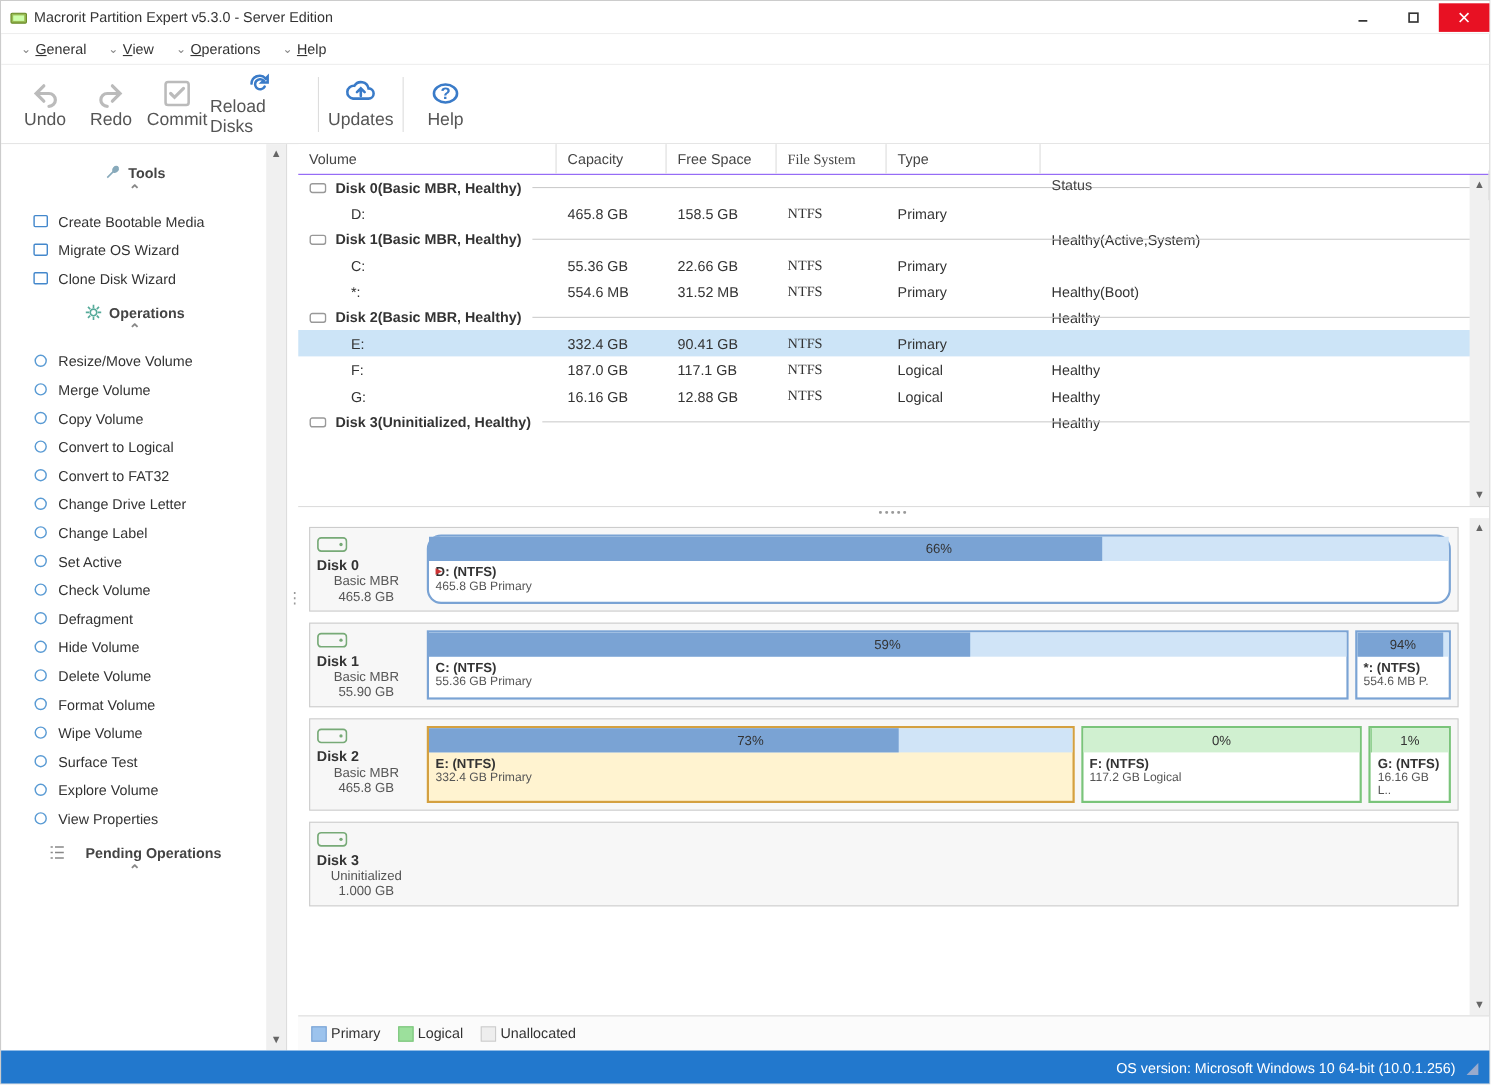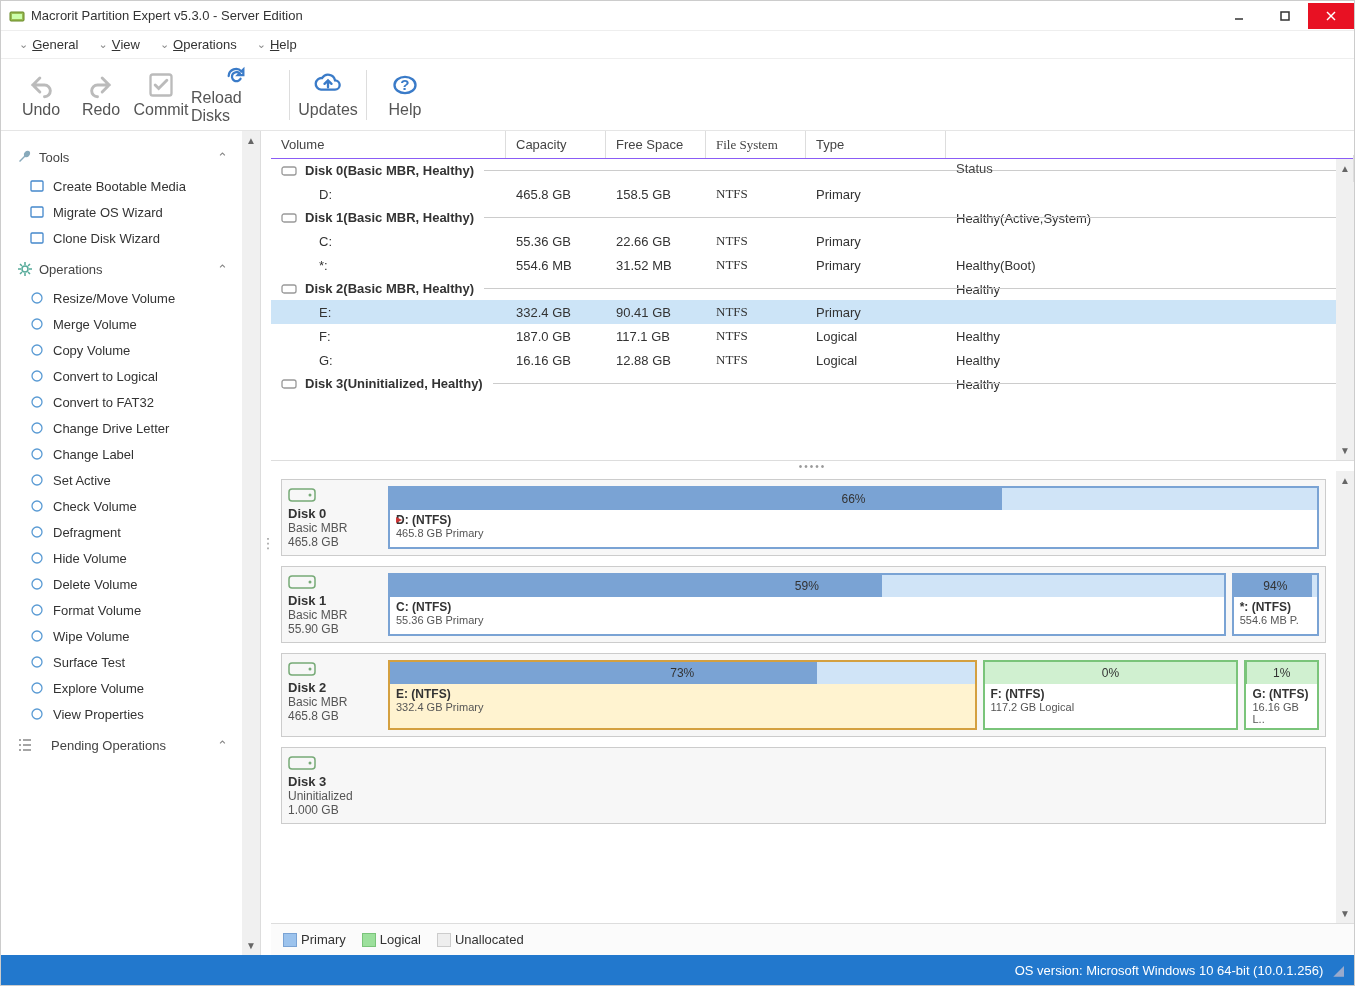--- a/index.html
+++ b/index.html
@@ -24,21 +24,21 @@
 .tbtn { display:flex; flex-direction:column; align-items:center; justify-content:center; width: 60px; height: 60px; color:#555; cursor:pointer; }
 .tbtn svg { width: 28px; height: 28px; }
 .tbtn .lbl { font-size: 16px; margin-top: 2px;}
 .tbtn.reload { width: 90px;}
 .vsep { width: 1px; height: 50px; background: #ddd; margin: 0 8px;}
 
 
 .main { flex:1; display:flex; overflow:hidden;}
 .sidebar { width: 260px; border-right: 1px solid #ddd; display:flex; flex-direction:column; overflow:hidden;}
 .sidepanel { flex:1; overflow-y:auto; padding: 8px 8px 8px 14px;}
-.section-head { display:flex; align-items:center; justify-content:space-between; font-weight:normal; color:#444; padding: 10px 6px 8px 2px;}
+.section-head { display:flex; align-items:center; justify-content:flex-start; font-weight:bold; color:#444; padding: 10px 6px 8px 2px; flex-direction: column;}
 .section-head svg { width:16px; height:16px;}
 .section-head .chev2 { color:#888; }
 .side-item { display:flex; align-items:center; gap:8px; padding: 5px 4px 5px 14px; color:#333; cursor:pointer;}
 .side-item svg { width:16px; height:16px; flex:0 0 16px;}
 .scrollbar-v { width: 18px; background:#f0f0f0; display:flex; flex-direction:column; align-items:center; justify-content:space-between; padding:4px 0;}
 .scrollbar-v .arrow { font-size:10px; color:#666; cursor:pointer;}
 
 .content { flex:1; display:flex; flex-direction:column; overflow:hidden;}
 
 
@@ -60,21 +60,21 @@
 .vhandle { width:10px; display:flex; align-items:center; color:#999; font-size:14px; cursor:ew-resize;}
 
 
 .mapwrap { display:flex; flex:1; overflow:hidden;}
 .scroll-right { width:18px; background:#f0f0f0; display:flex; flex-direction:column; justify-content:space-between; align-items:center; padding:4px 0;}
 .map-area { flex:1; overflow:auto; padding:8px 10px;}
 .disk-block { border:1px solid #ccc; background:#f7f7f7; margin-bottom:10px; padding:6px; display:flex; gap:10px;}
 .disk-info { width:90px; flex:0 0 90px;}
 .disk-info .dskicon { display:block; margin-bottom:2px;}
 .disk-info .dname{ font-weight:bold; }
-.disk-info .sub{ font-size:12px; color:#555;}
+.disk-info .sub{ font-size:12px; color:#555;text-align:center;}
 .part-area { flex:1; display:flex; gap:6px;}
 .part { border:2px solid #7aa3d4; background:#ffffff; flex:1; position:relative; min-width:60px;}
 .part.logical { border-color:#7ac47a; }
 .part.selected { border-color:#d4a040; background:#fff3d0;}
 .part .bar { height:22px; background:#d0e4f7; position:relative;}
 .part.logical .bar { background:#d0f0d0;}
 .part .bar .filled { background:#7aa3d4; height:100%;}
 .part.logical .bar .filled { background:#7ac47a;}
 .part .bar .pct { position:absolute; top:0; left:0; right:0; text-align:center; line-height:22px; font-size:12px; color:#333;}
 .part .plabel { padding:3px 6px;}
@@ -454,21 +454,21 @@
               <div class="disk-info">
                 <svg class="dskicon" width="28" height="18" viewBox="0 0 28 18">
                   <rect x="1" y="3" width="26" height="12" rx="3" fill="none" stroke="#7a7" stroke-width="1.5"></rect>
                   <circle cx="22" cy="9" r="1.5" fill="#7a7"></circle>
                 </svg>
                 <div class="dname">Disk 0</div>
                 <div class="sub">Basic MBR</div>
                 <div class="sub">465.8 GB</div>
               </div>
               <div class="part-area">
-                <div class="part" style="flex: 100 1 0%;">
+                <div class="part" style="flex: 100 1 0%; border-radius: 13px;">
                   <div class="bar">
                     <div class="filled" style="width:66%"></div>
                     <div class="pct">66%</div>
                   </div>
                   <span class="flag">▸</span>
                   <div class="plabel">
                     <div class="pname">D: (NTFS)</div>
                     <div class="pdesc">465.8 GB Primary</div>
                   </div>
                 </div>

